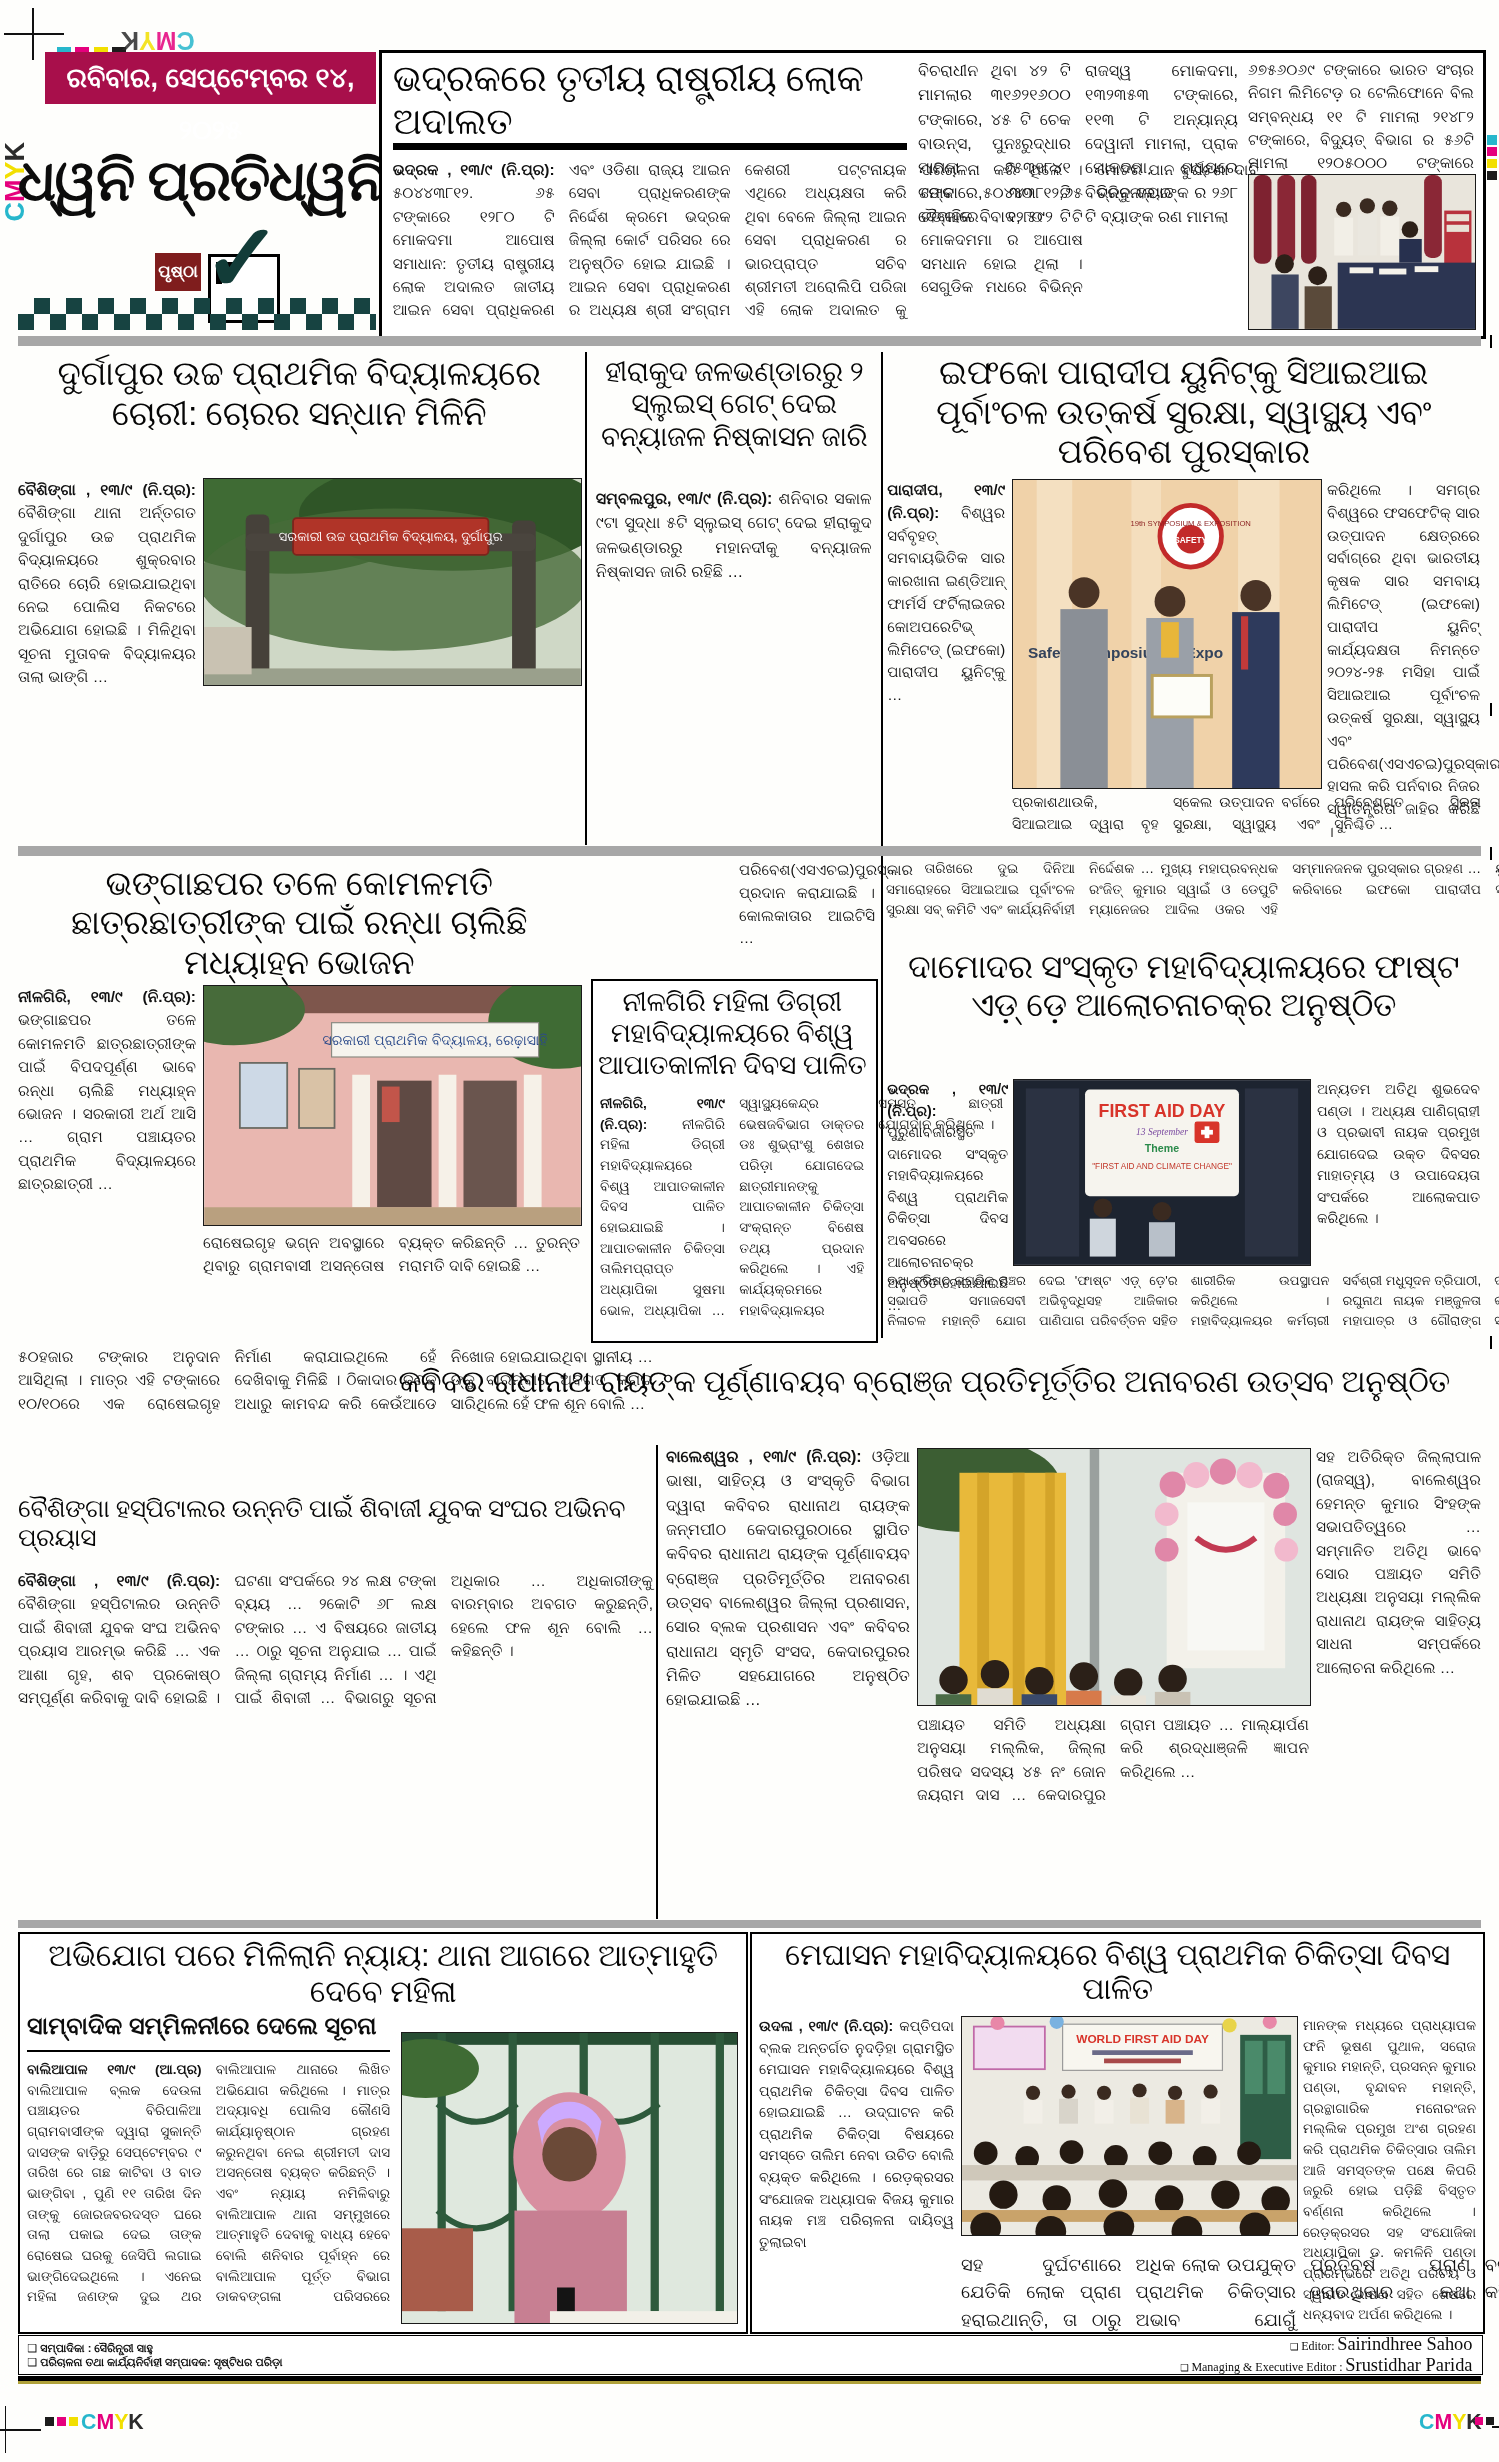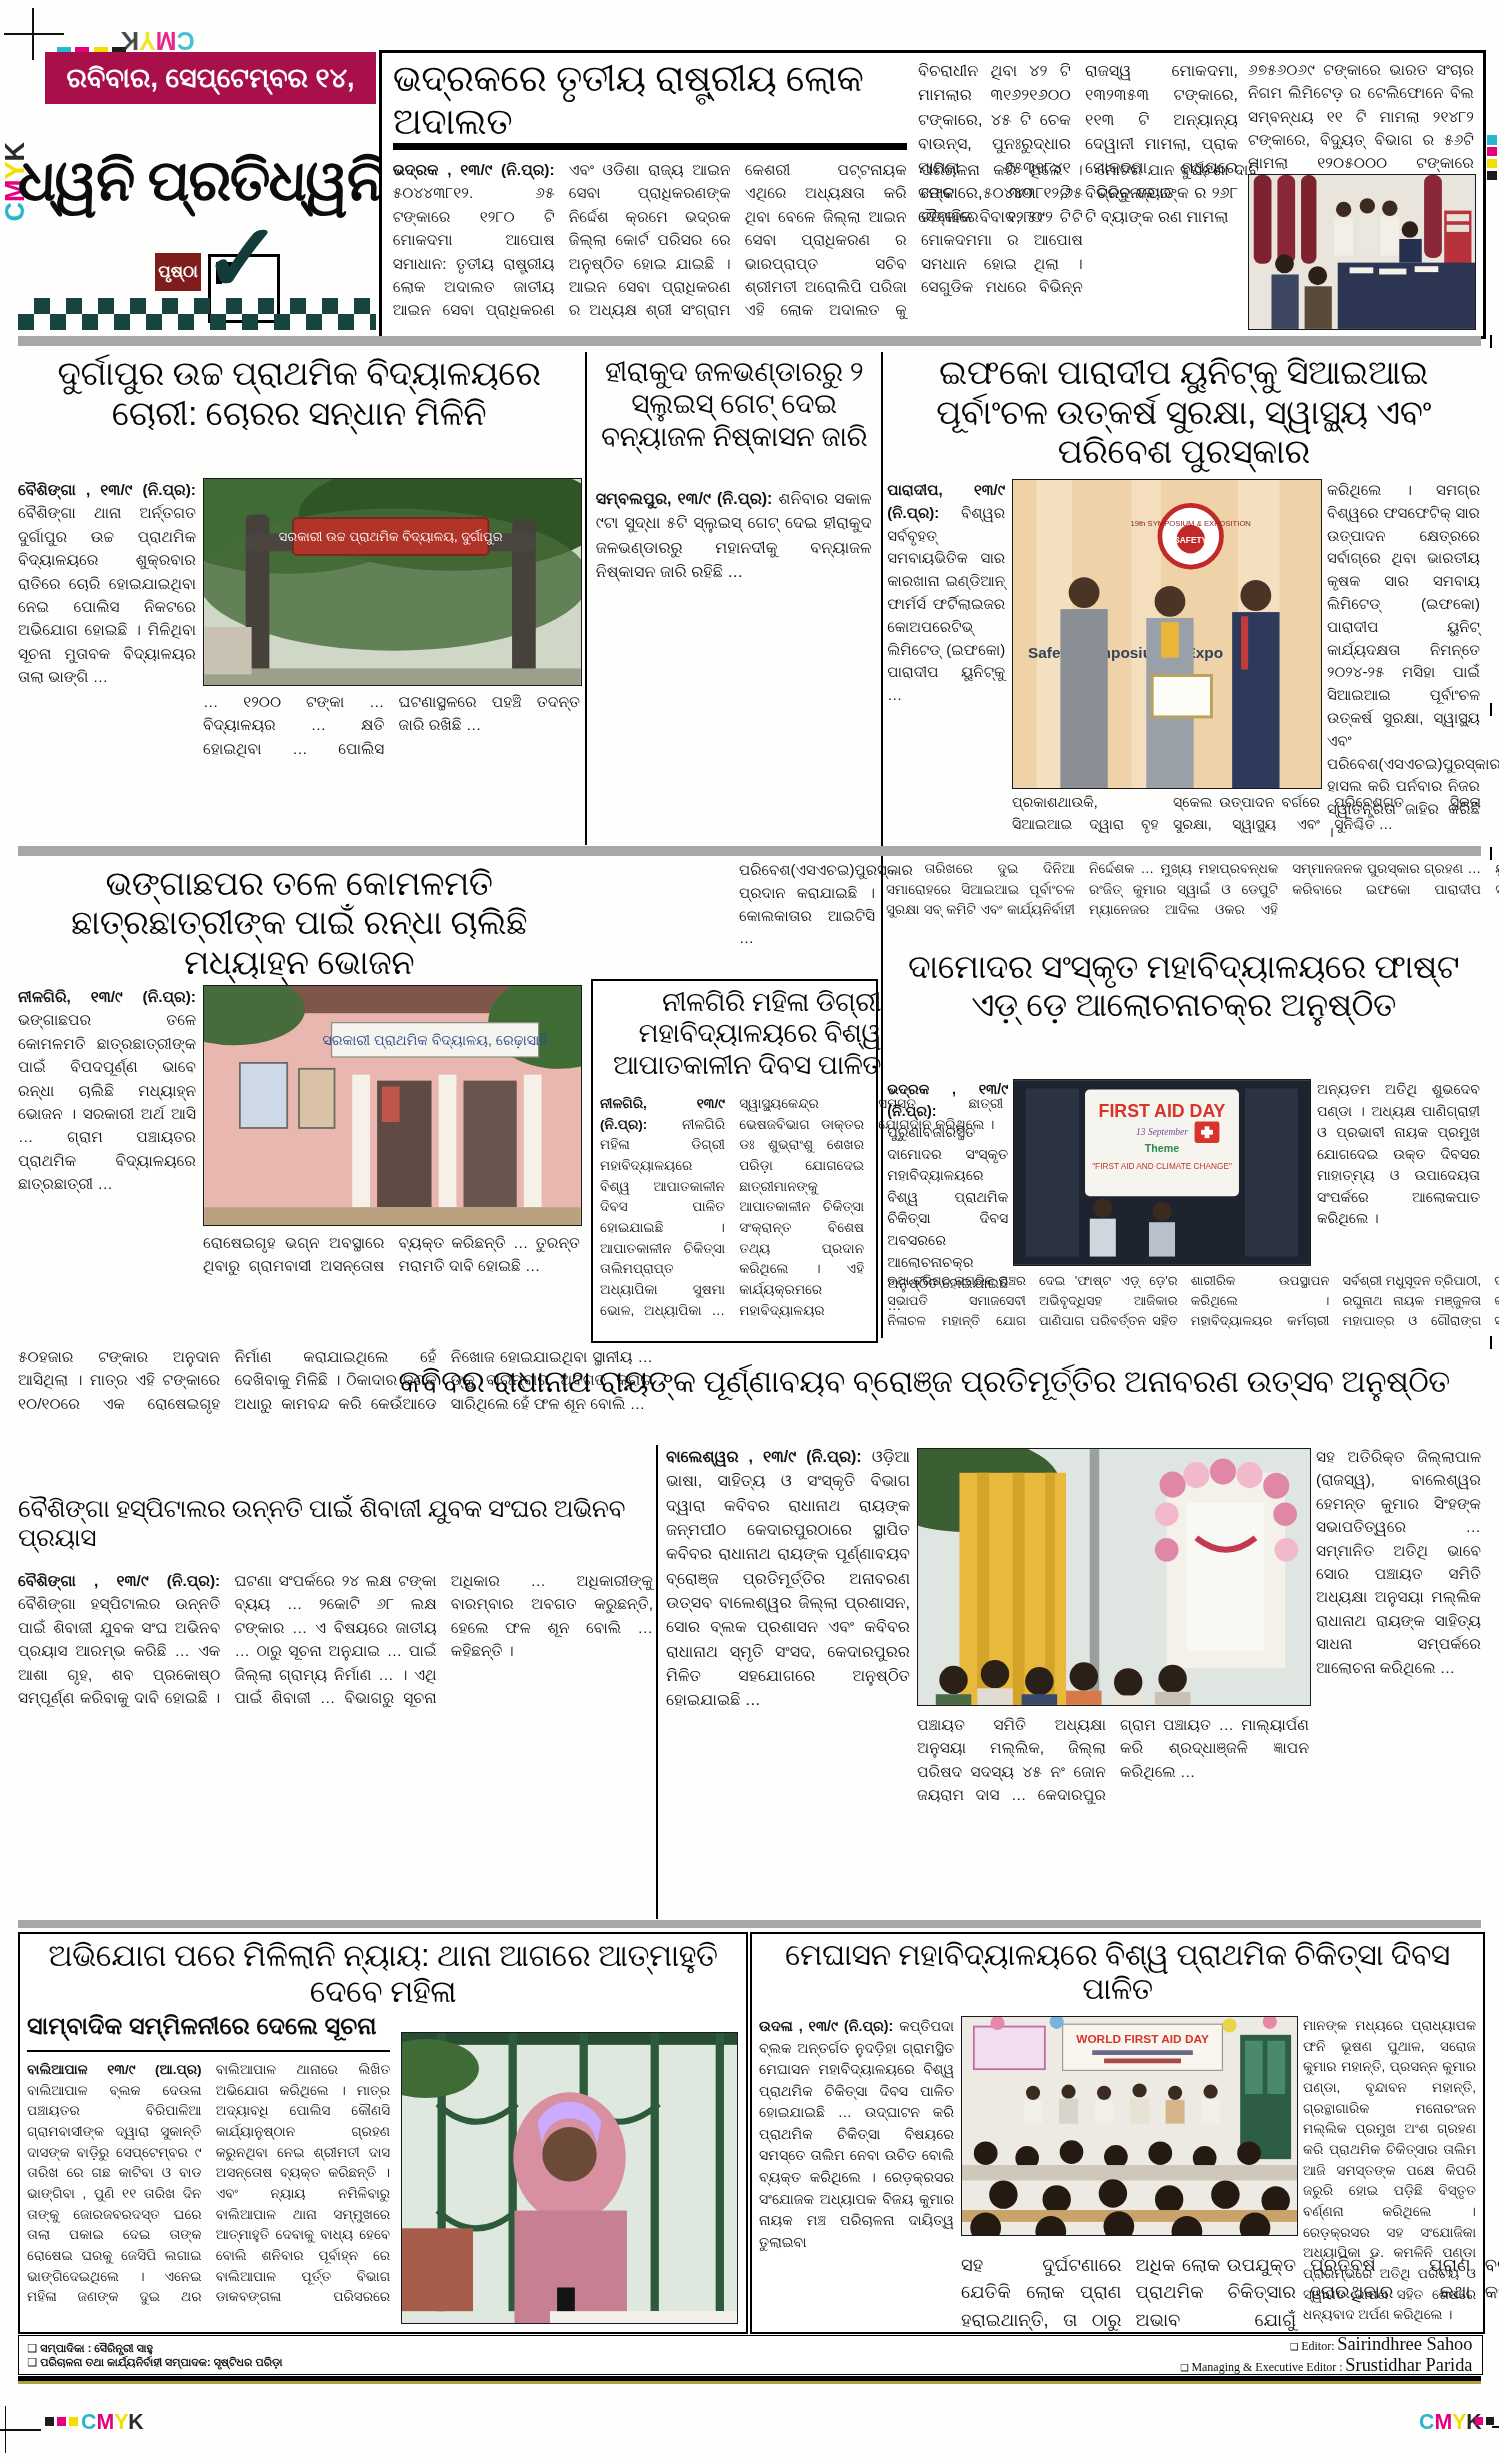--- a/index.html
+++ b/index.html
@@ -125,21 +125,20 @@
         <ellipse cx="320" cy="170" rx="330" ry="120" fill="#476b3a" opacity=".8"></ellipse>
         <rect x="70" y="60" width="40" height="270" rx="10" fill="#46413a"></rect>
         <rect x="520" y="70" width="40" height="260" rx="10" fill="#46413a"></rect>
         <rect x="70" y="92" width="490" height="30" rx="10" fill="#4a453e"></rect>
         <rect x="150" y="66" width="330" height="62" rx="6" fill="#b03428" stroke="#7c241c" stroke-width="3"></rect>
         <text x="315" y="105" text-anchor="middle" font-size="22" fill="#ffffff" font-family="Liberation Sans, sans-serif">ସରକାରୀ ଉଚ୍ଚ ପ୍ରାଥମିକ ବିଦ୍ୟାଳୟ, ଦୁର୍ଗାପୁର</text>
         <rect x="0" y="320" width="636" height="28" fill="#9aa08c"></rect>
         <rect x="0" y="250" width="80" height="80" fill="#c9c2b2"></rect>
       </svg>
     </div>
-    <div class="txt cols2" style="position:absolute;left:185px;top:338px;width:377px;height:154px;">… ୧୨୦୦ ଟଙ୍କା … ବିଦ୍ୟାଳୟର … କ୍ଷତି ହୋଇଥିବା … ପୋଲିସ ଘଟଣାସ୍ଥଳରେ ପହଞ୍ଚି ତଦନ୍ତ ଜାରି ରଖିଛି …</div>
   </div>
 
   <div class="vrule" style="left:585px;top:352px;height:493px;"></div>
 
   <div class="abs" style="left:591px;top:352px;width:286px;height:493px;">
     <div class="hl" style="position:absolute;left:0;top:3.6px;width:286px;font-size:28px;">ହୀରାକୁଦ ଜଳଭଣ୍ଡାରରୁ ୨ ସ୍ଲୁଇସ୍ ଗେଟ୍ ଦେଇ ବନ୍ୟାଜଳ ନିଷ୍କାସନ ଜାରି</div>
     <div class="txt" style="position:absolute;left:4.7px;top:135px;width:276px;height:355px;font-size:16px;">
       <span class="dl">ସମ୍ବଲପୁର, ୧୩/୯ (ନି.ପ୍ର):</span>
       <span>ଶନିବାର ସକାଳ ୯ଟା ସୁଦ୍ଧା ୫ଟି ସ୍ଲୁଇସ୍ ଗେଟ୍ ଦେଇ ହୀରାକୁଦ ଜଳଭଣ୍ଡାରରୁ ମହାନଦୀକୁ ବନ୍ୟାଜଳ ନିଷ୍କାସନ ଜାରି ରହିଛି …</span>
     </div>
@@ -207,21 +206,21 @@
         <rect x="0" y="374" width="636" height="30" fill="#b9a07f"></rect>
       </svg>
     </div>
     <div class="txt cols2" style="position:absolute;left:185px;top:372px;width:377px;height:109px;">ରୋଷେଇଗୃହ ଭଗ୍ନ ଅବସ୍ଥାରେ ଥିବାରୁ ଗ୍ରାମବାସୀ ଅସନ୍ତୋଷ ବ୍ୟକ୍ତ କରିଛନ୍ତି … ତୁରନ୍ତ ମରାମତି ଦାବି ହୋଇଛି …</div>
   </div>
 
   <div class="abs" style="left:591px;top:859px;width:286px;height:116px;">
     <div class="txt" style="position:absolute;left:148px;top:0;width:136px;height:116px;font-size:15px;">ପରିବେଶ(ଏସଏଚଇ)ପୁରସ୍କାର ପ୍ରଦାନ କରାଯାଇଛି । କୋଲକାତାର ଆଇଟିସି …</div>
   </div>
   <div class="box" style="left:591px;top:979px;width:283px;height:360px;">
-    <div class="hl" style="position:absolute;left:14px;top:6px;width:274px;font-size:27px;text-align:right;">ନୀଳଗିରି ମହିଳା ଡିଗ୍ରୀ ମହାବିଦ୍ୟାଳୟରେ ବିଶ୍ୱ ଆପାତକାଳୀନ ଦିବସ ପାଳିତ</div>
+    <div class="hl" style="position:absolute;left:2px;top:6px;width:274px;font-size:27px;">ନୀଳଗିରି ମହିଳା ଡିଗ୍ରୀ ମହାବିଦ୍ୟାଳୟରେ ବିଶ୍ୱ ଆପାତକାଳୀନ ଦିବସ ପାଳିତ</div>
     <div class="txt cols2" style="position:absolute;left:7.1px;top:113px;width:264px;height:236px;font-size:13.6px;">
       <span class="dl">ନୀଳଗିରି, ୧୩/୯ (ନି.ପ୍ର):</span>
       <span>ନୀଳଗିରି ମହିଳା ଡିଗ୍ରୀ ମହାବିଦ୍ୟାଳୟରେ ବିଶ୍ୱ ଆପାତକାଳୀନ ଦିବସ ପାଳିତ ହୋଇଯାଇଛି । ଆପାତକାଳୀନ ଚିକିତ୍ସା ତାଲିମପ୍ରାପ୍ତ ଅଧ୍ୟାପିକା ସୁଷମା ଭୋଳ, ଅଧ୍ୟାପିକା … ସ୍ୱାସ୍ଥ୍ୟକେନ୍ଦ୍ର ଭେଷଜବିଭାଗ ଡାକ୍ତର ଡଃ ଶୁଭ୍ରାଂଶୁ ଶେଖର ପରିଡ଼ା ଯୋଗଦେଇ ଛାତ୍ରୀମାନଙ୍କୁ ଆପାତକାଳୀନ ଚିକିତ୍ସା ସଂକ୍ରାନ୍ତ ବିଶେଷ ତଥ୍ୟ ପ୍ରଦାନ କରିଥିଲେ । ଏହି କାର୍ଯ୍ୟକ୍ରମରେ ମହାବିଦ୍ୟାଳୟର ସମସ୍ତ ଛାତ୍ରୀ ଯୋଗଦାନ କରିଥିଲେ ।</span>
     </div>
   </div>
 
   <div class="abs" style="left:886px;top:859px;width:595px;height:481px;">
     <div class="txt cols3" style="position:absolute;left:0;top:0;width:595px;height:82px;font-size:13.6px;">… ତାରିଖରେ ଦୁଇ ଦିନିଆ ସମାରୋହରେ ସିଆଇଆଇ ପୂର୍ବାଂଚଳ ସୁରକ୍ଷା ସବ୍ କମିଟି ଏବଂ କାର୍ଯ୍ୟନିର୍ବାହୀ ନିର୍ଦ୍ଦେଶକ … ମୁଖ୍ୟ ମହାପ୍ରବନ୍ଧକ ରଂଜିତ୍ କୁମାର ସ୍ୱାଇଁ ଓ ଡେପୁଟି ମ୍ୟାନେଜର ଆଦିଲ ଓକର ଏହି ସମ୍ମାନଜନକ ପୁରସ୍କାର ଗ୍ରହଣ … କରିବାରେ ଇଫକୋ ପାରାଦୀପ ୟୁନିଟ୍‌ର ଉତ୍କୃଷ୍ଟ ପ୍ରଦର୍ଶନକୁ ସ୍ୱୀକୃତି ଦେଇଥାଉ ।</div>
     <div class="hl" style="position:absolute;left:0;top:89px;width:595px;font-size:33px;">ଦାମୋଦର ସଂସ୍କୃତ ମହାବିଦ୍ୟାଳୟରେ ଫାଷ୍ଟ ଏଡ଼୍ ଡ଼େ ଆଲୋଚନାଚକ୍ର ଅନୁଷ୍ଠିତ</div>
     <div class="txt" style="position:absolute;left:1.2px;top:220px;width:121px;height:184px;font-size:14.2px;">

